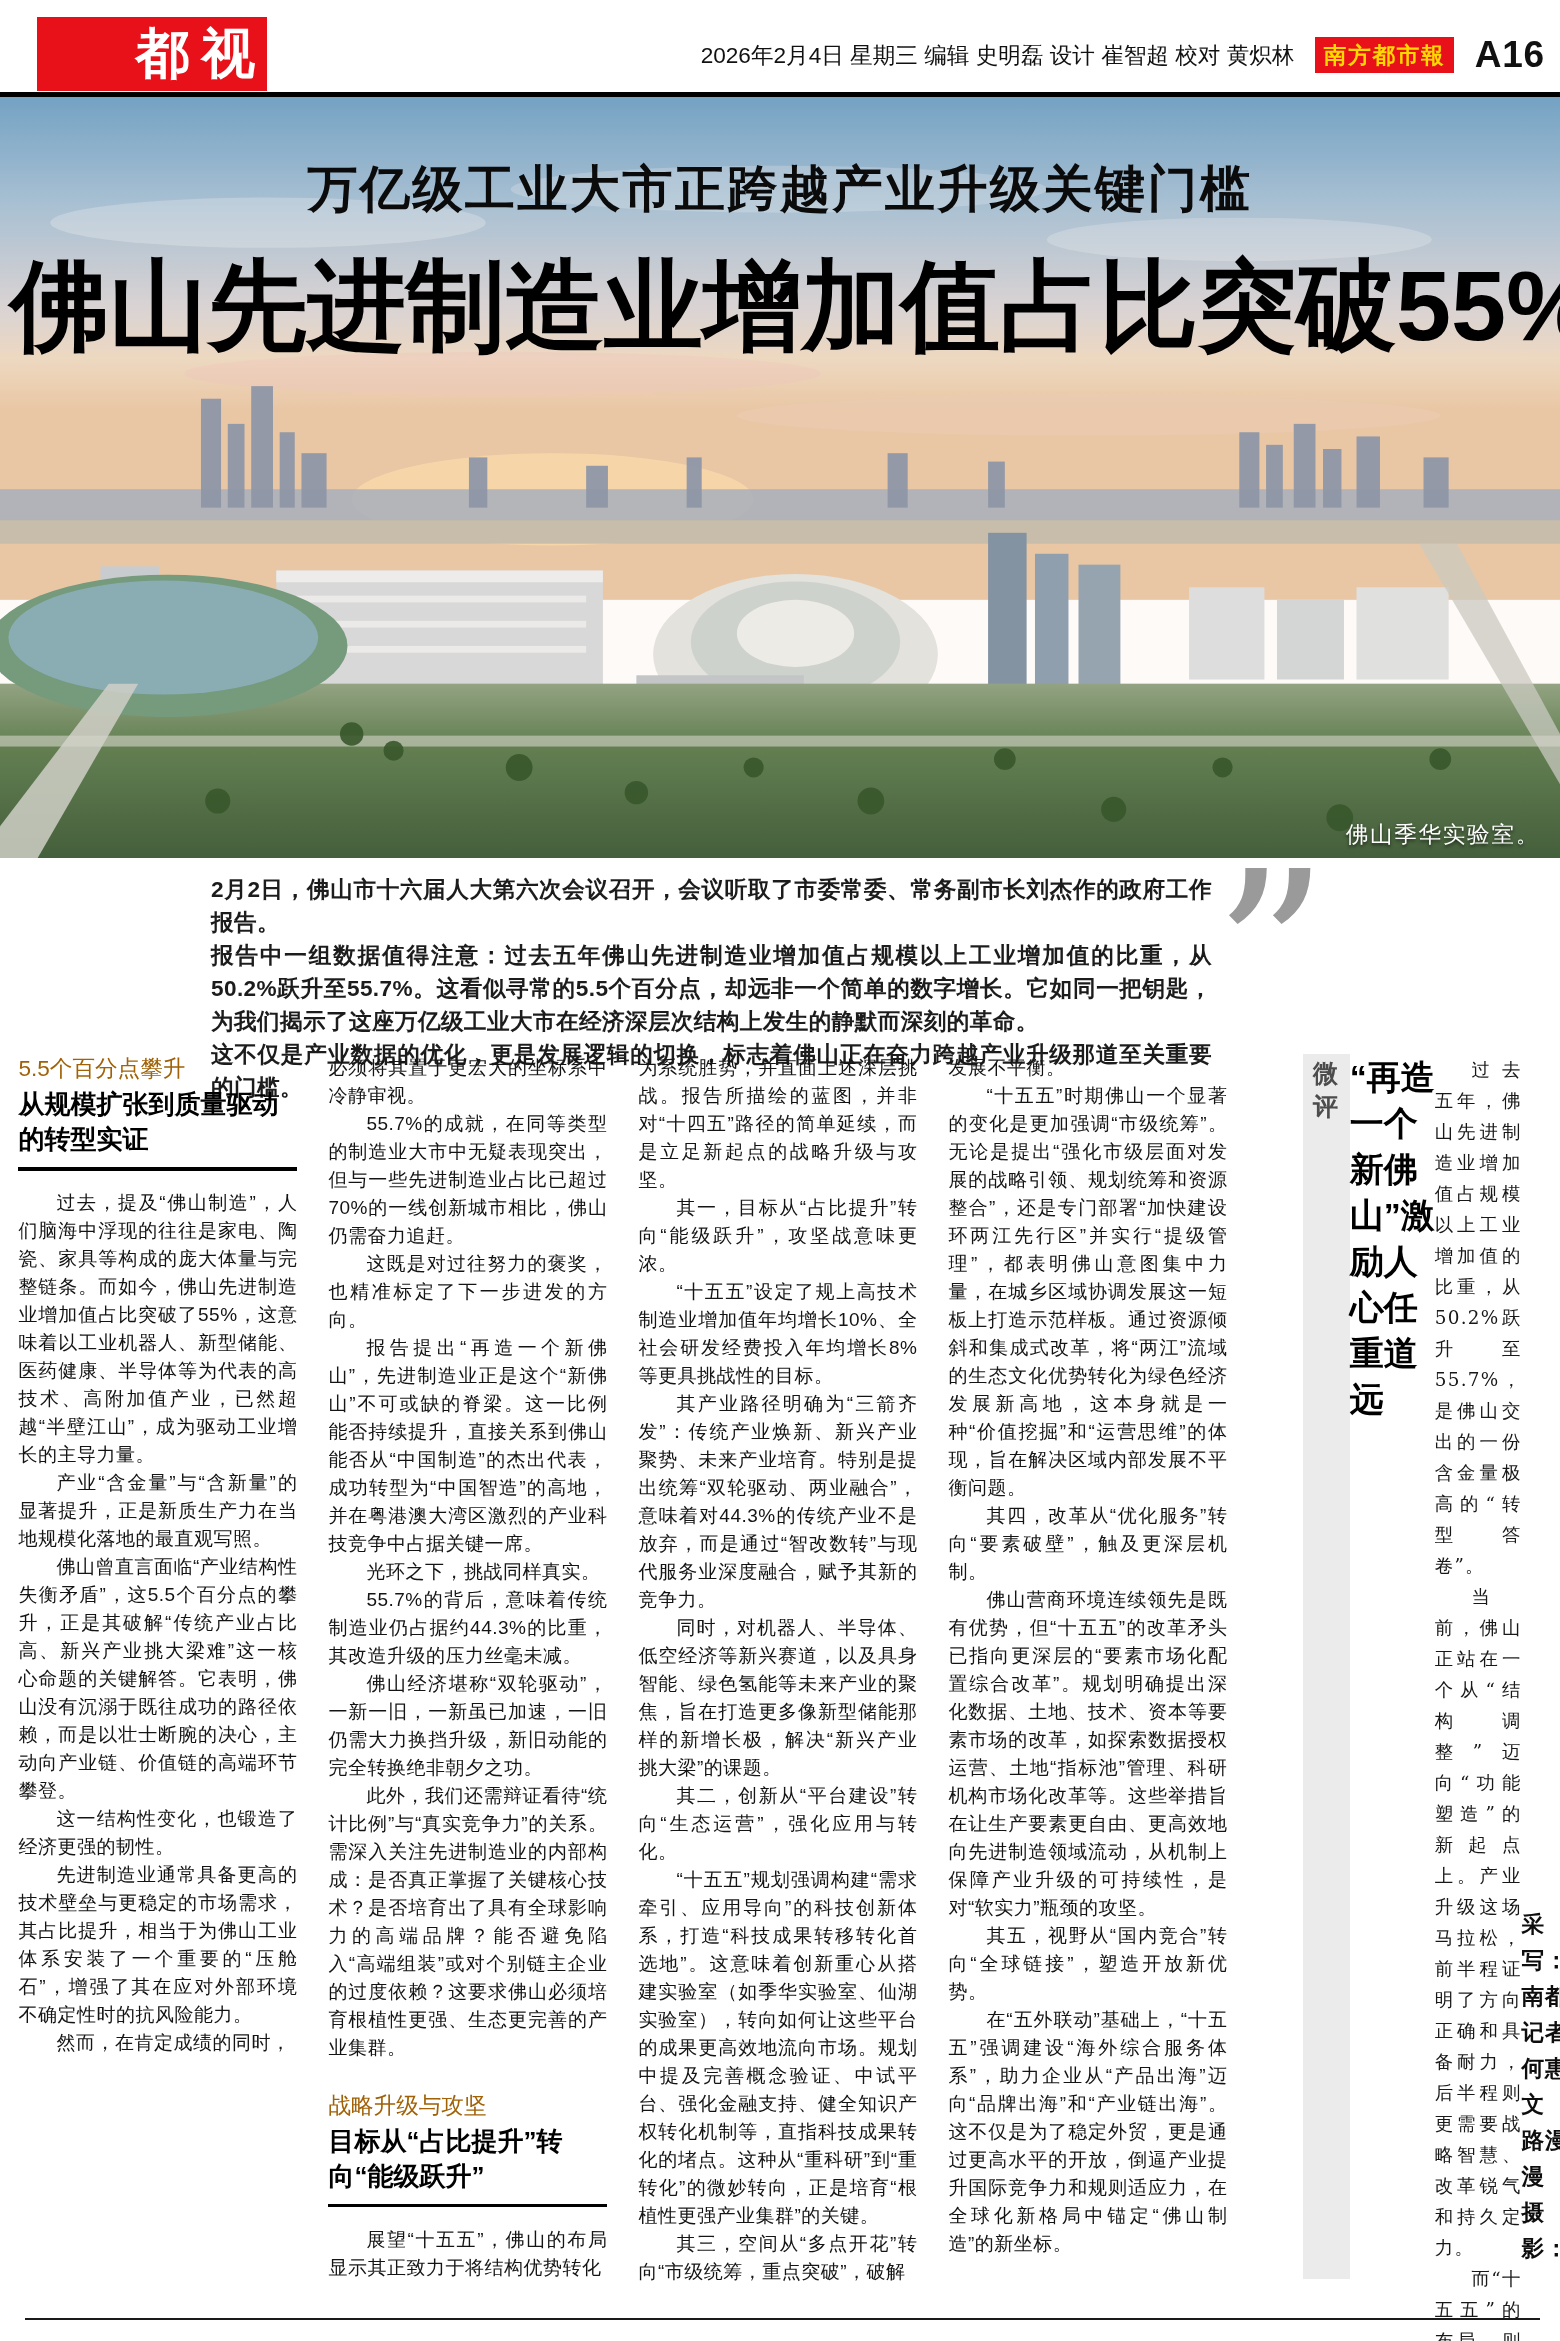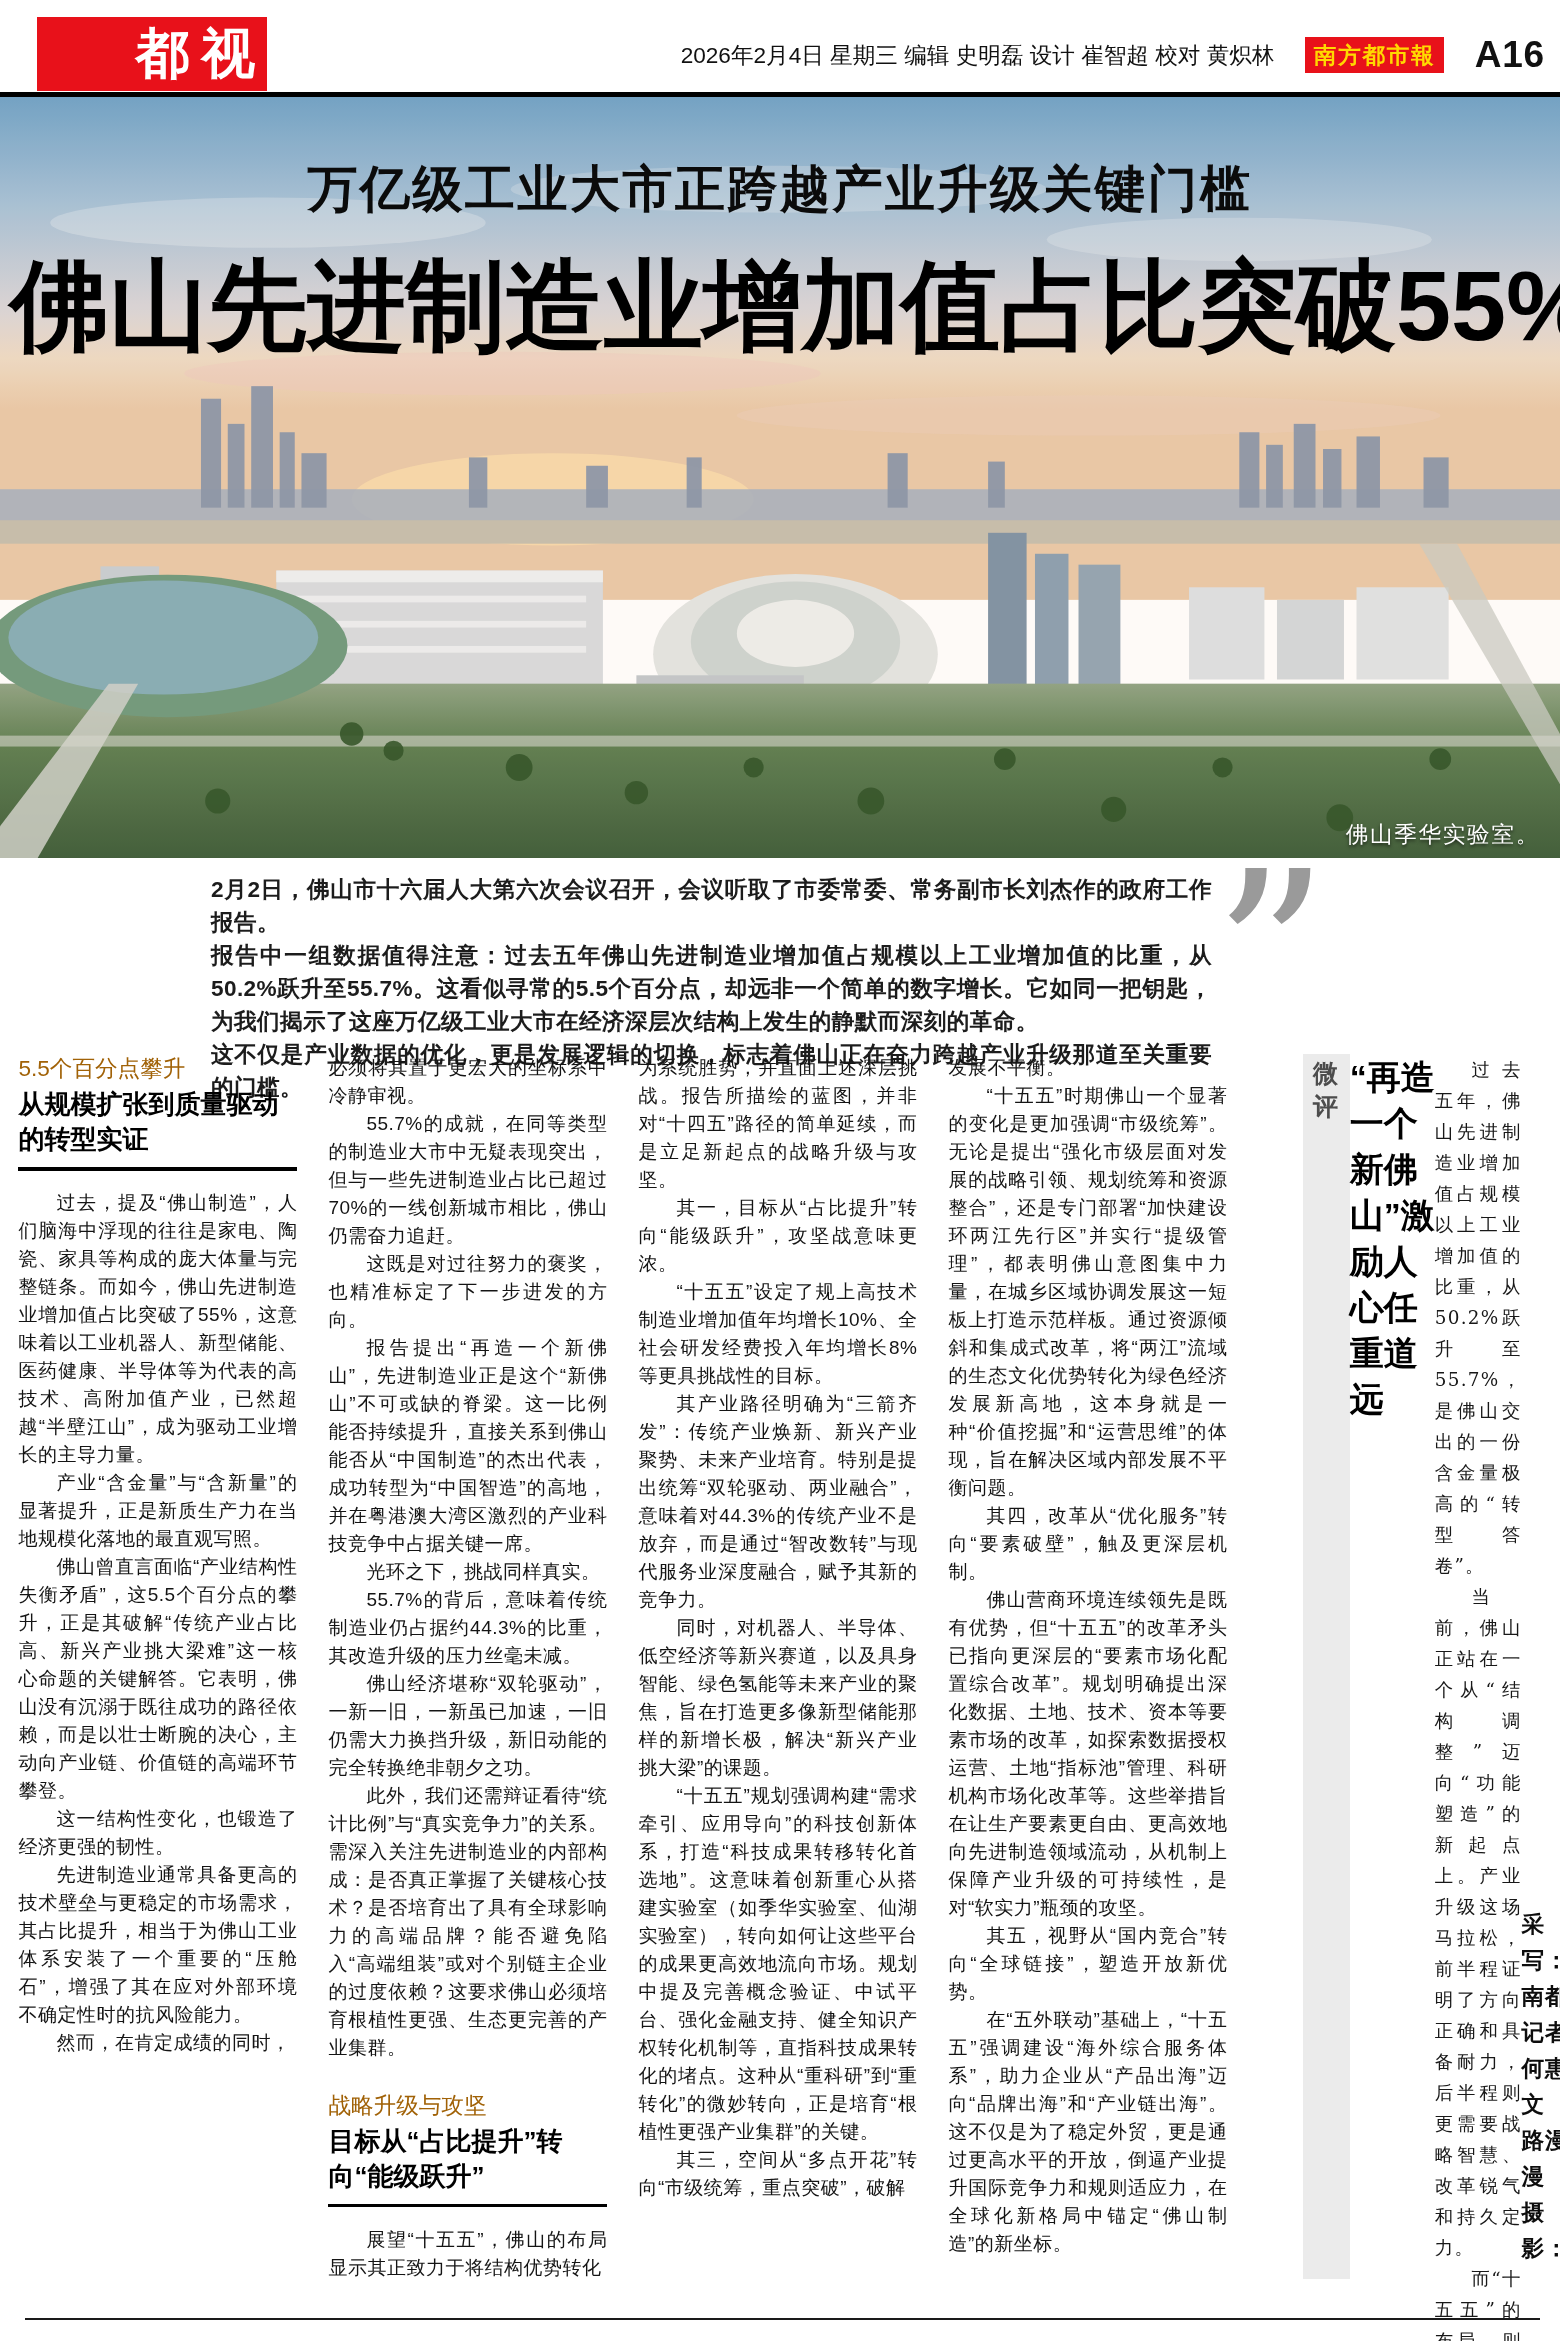--- a/index.html
+++ b/index.html
@@ -3,21 +3,21 @@
 <meta charset="utf-8">
 <style>
   html,body{margin:0;padding:0;background:#888;}
   .page{position:relative;width:1560px;height:2342px;background:#ffffff;margin:0 auto;
         font-family:"Liberation Sans","DejaVu Sans",sans-serif;color:#111;overflow:hidden;}
 
   
   .brand-box{position:absolute;left:37px;top:17px;width:230px;height:74px;background:#e8111a;
              color:#fff;font-size:54px;font-weight:bold;display:flex;align-items:center;
              justify-content:flex-end;letter-spacing:11.7px;padding-left:8.4px;box-sizing:border-box;}
-  .top-meta{position:absolute;right:15px;top:34px;display:flex;align-items:center;gap:31px;
+  .top-meta{position:absolute;right:15px;top:34px;display:flex;align-items:center;gap:21px;
             font-size:22.6px;color:#111;white-space:nowrap;margin-left:12px;}
   .paper-logo{background:#e8111a;color:#ffd900;font-weight:bold;font-size:22.6px;
               font-family:"Liberation Serif","DejaVu Serif",serif;padding:2.5px 8.4px;letter-spacing:1.7px;}
   .page-no{font-size:37px;font-weight:bold;letter-spacing:0.8px;}
   .top-rule{position:absolute;top:92px;left:0;width:1560px;height:5px;background:#000;}
 
   
   .hero{position:absolute;top:97px;left:0;width:1560px;height:761px;overflow:hidden;}
   .hero svg{position:absolute;top:0;left:0;}
   .hero-kicker{position:absolute;top:59px;left:0;width:100%;text-align:center;
@@ -198,20 +198,21 @@
         <h3 class="col-head">目标从“占比提升”转向“能级跃升”</h3>
         <div class="rule"></div>
         <p class="body-para">展望“十五五”，佛山的布局显示其正致力于将结构优势转化</p>
       </div>
       <div class="col">
         <p class="body-para noindent">为系统胜势，并直面上述深层挑战。报告所描绘的蓝图，并非对“十四五”路径的简单延续，而是立足新起点的战略升级与攻坚。</p>
         <p class="body-para">其一，目标从“占比提升”转向“能级跃升”，攻坚战意味更浓。</p>
         <p class="body-para">“十五五”设定了规上高技术制造业增加值年均增长10%、全社会研发经费投入年均增长8%等更具挑战性的目标。</p>
         <p class="body-para">其产业路径明确为“三箭齐发”：传统产业焕新、新兴产业聚势、未来产业培育。特别是提出统筹“双轮驱动、两业融合”，意味着对44.3%的传统产业不是放弃，而是通过“智改数转”与现代服务业深度融合，赋予其新的竞争力。</p>
         <p class="body-para">同时，对机器人、半导体、低空经济等新兴赛道，以及具身智能、绿色氢能等未来产业的聚焦，旨在打造更多像新型储能那样的新增长极，解决“新兴产业挑大梁”的课题。</p>
+        <p class="body-para">其二，创新从“平台建设”转向“生态运营”，强化应用与转化。</p>
         <p class="body-para">“十五五”规划强调构建“需求牵引、应用导向”的科技创新体系，打造“科技成果转移转化首选地”。这意味着创新重心从搭建实验室（如季华实验室、仙湖实验室），转向如何让这些平台的成果更高效地流向市场。规划中提及完善概念验证、中试平台、强化金融支持、健全知识产权转化机制等，直指科技成果转化的堵点。这种从“重科研”到“重转化”的微妙转向，正是培育“根植性更强产业集群”的关键。</p>
         <p class="body-para">其三，空间从“多点开花”转向“市级统筹，重点突破”，破解</p>
       </div>
       <div class="col">
         <p class="body-para noindent">发展不平衡。</p>
         <p class="body-para">“十五五”时期佛山一个显著的变化是更加强调“市级统筹”。无论是提出“强化市级层面对发展的战略引领、规划统筹和资源整合”，还是专门部署“加快建设环两江先行区”并实行“提级管理”，都表明佛山意图集中力量，在城乡区域协调发展这一短板上打造示范样板。通过资源倾斜和集成式改革，将“两江”流域的生态文化优势转化为绿色经济发展新高地，这本身就是一种“价值挖掘”和“运营思维”的体现，旨在解决区域内部发展不平衡问题。</p>
         <p class="body-para">其四，改革从“优化服务”转向“要素破壁”，触及更深层机制。</p>
         <p class="body-para">佛山营商环境连续领先是既有优势，但“十五五”的改革矛头已指向更深层的“要素市场化配置综合改革”。规划明确提出深化数据、土地、技术、资本等要素市场的改革，如探索数据授权运营、土地“指标池”管理、科研机构市场化改革等。这些举措旨在让生产要素更自由、更高效地向先进制造领域流动，从机制上保障产业升级的可持续性，是对“软实力”瓶颈的攻坚。</p>
         <p class="body-para">其五，视野从“国内竞合”转向“全球链接”，塑造开放新优势。</p>
         <p class="body-para">在“五外联动”基础上，“十五五”强调建设“海外综合服务体系”，助力企业从“产品出海”迈向“品牌出海”和“产业链出海”。这不仅是为了稳定外贸，更是通过更高水平的开放，倒逼产业提升国际竞争力和规则适应力，在全球化新格局中锚定“佛山制造”的新坐标。</p>

